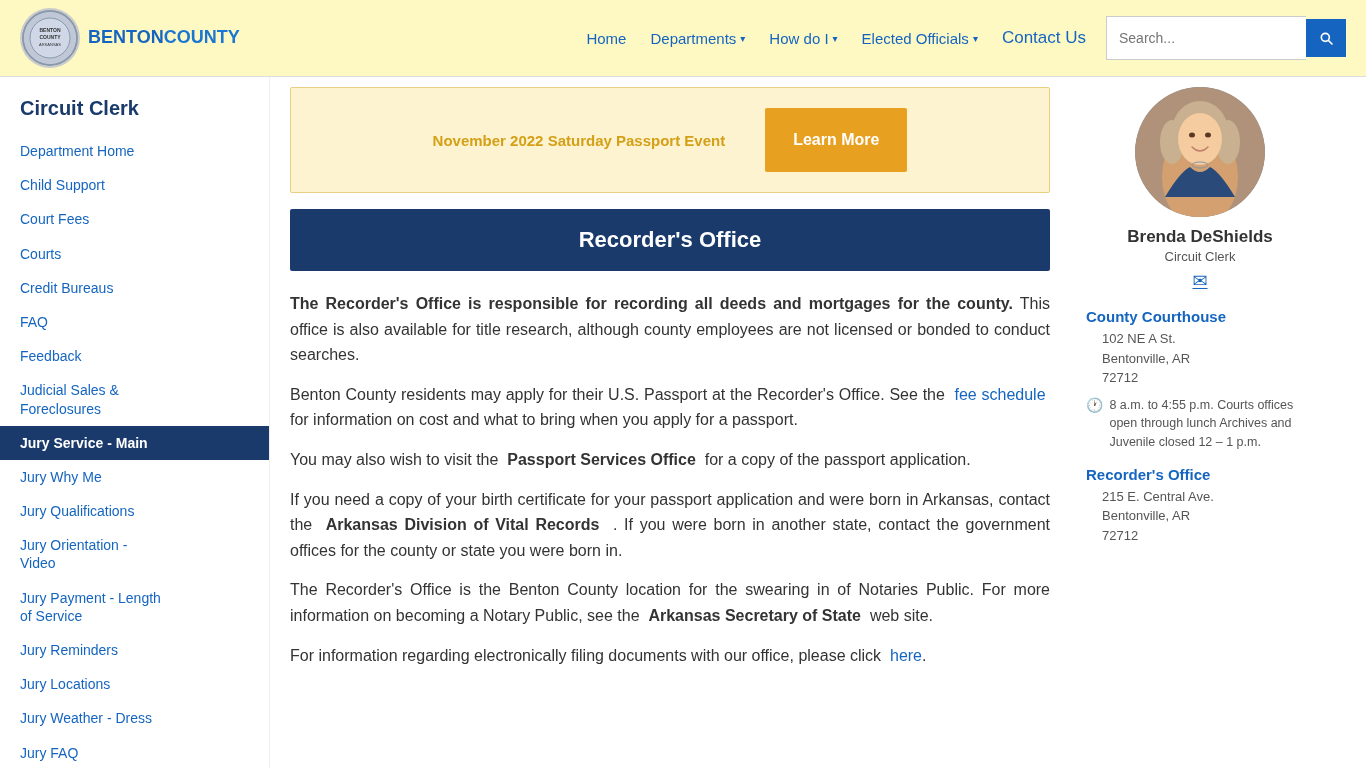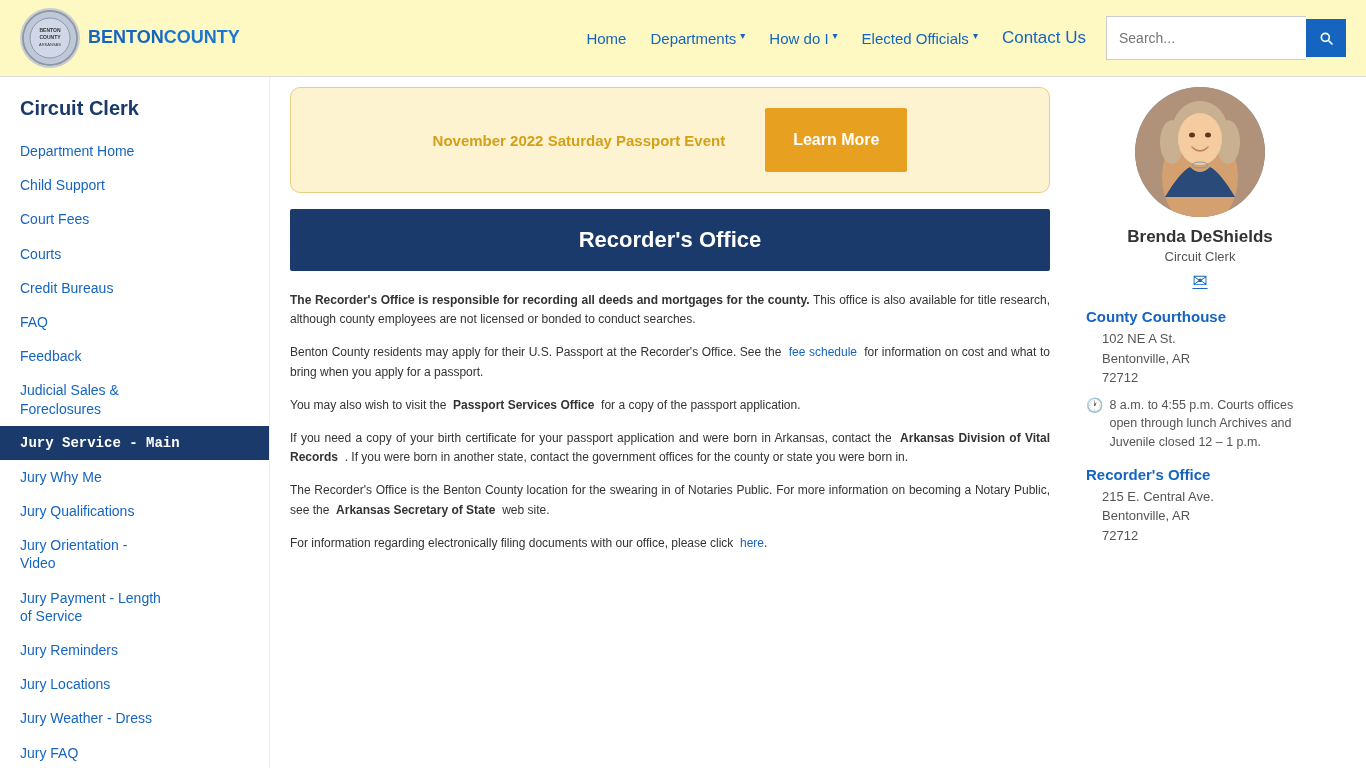--- a/index.html
+++ b/index.html
@@ -46,21 +46,21 @@
       margin-right: 20px;
     }
     .nav-item {
       color: #1565c0;
       font-size: 15px;
       font-weight: 500;
       text-decoration: none;
       cursor: pointer;
       white-space: nowrap;
       display: flex;
-      align-items: flex-start;
+      align-items: center;
       gap: 4px;
     }
     .nav-item .dropdown-arrow {
       font-size: 10px;
       color: #1565c0;
     }
     .contact-us-link {
       color: #1565c0;
       font-size: 17px;
       font-weight: 500;
@@ -118,41 +118,40 @@
       color: #1565c0;
       text-decoration: none;
       font-size: 14px;
       cursor: pointer;
       line-height: 1.3;
     }
     .sidebar-item.active {
       background: #1a3a6b;
       color: #fff;
       font-weight: bold;
-      font-family: Liberation Mono, monospace;
     }
 
     
     .content-area {
       flex: 1;
       padding: 10px 20px;
       max-width: 800px;
     }
 
     
     .banner {
       background: #fdf3d0;
       border: 1px solid #e8d080;
       padding: 20px 30px;
       display: flex;
       align-items: center;
       justify-content: center;
       gap: 40px;
       margin-bottom: 16px;
-      border-radius: 10px;
+      border-radius: 2px;
     }
     .banner-text {
       color: #d4a017;
       font-size: 15px;
       font-weight: bold;
     }
     .banner-btn {
       background: #e8a020;
       color: white;
       border: none;
@@ -170,21 +169,21 @@
       text-align: center;
       padding: 18px;
       font-size: 22px;
       font-weight: bold;
       margin-bottom: 20px;
       border-radius: 2px;
     }
 
     
     .content-body {
-      font-size: 12px;
+      font-size: 16px;
       line-height: 1.6;
       color: #333;
     }
     .content-body p {
       margin-bottom: 14px;
       text-align: justify;
     }
     .content-body .bold-intro {
       font-weight: bold;
       text-align: center;

